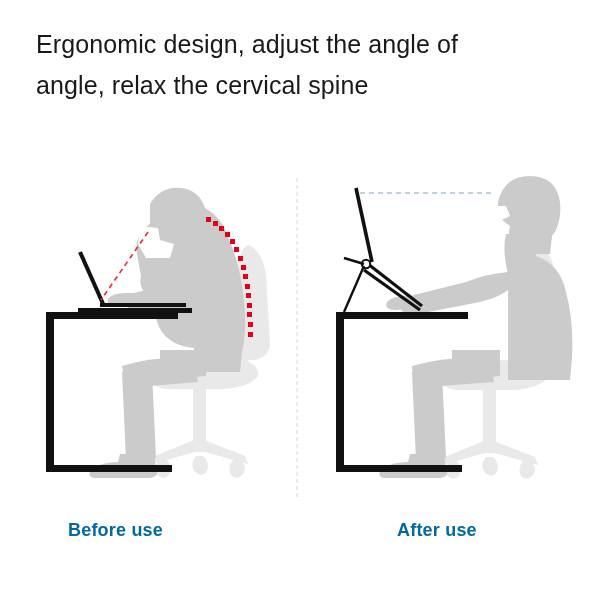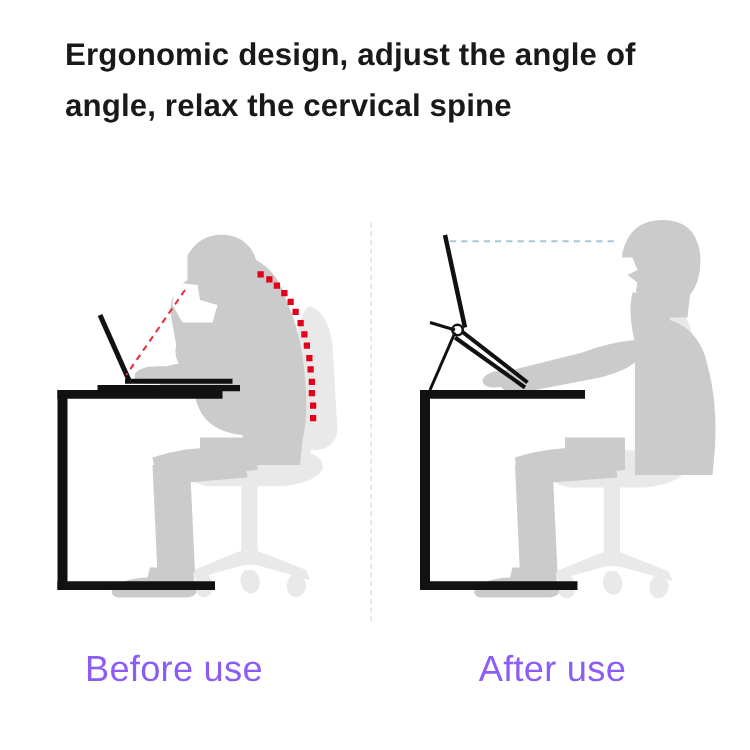--- a/index.html
+++ b/index.html
@@ -16,25 +16,25 @@
     position: relative;
   }
   .page {
     position: relative;
     width: 600px;
     height: 600px;
     background: #ffffff;
   }
   .headline {
     position: absolute;
-    left: 52px;
+    left: 36px;
     top: 24px;
     width: 520px;
     font-size: 25px;
-    font-weight: 700;
+    font-weight: 400;
     line-height: 1.62;
     letter-spacing: 0.1px;
     color: #191919;
   }
   .headline-line {
     display: block;
     white-space: nowrap;
   }
   .illustration {
     position: absolute;
@@ -46,28 +46,28 @@
   .captions {
     position: absolute;
     left: 0;
     top: 520px;
     width: 600px;
     height: 60px;
   }
   .caption {
     position: absolute;
     top: 0;
-    font-size: 29px;
-    font-weight: 400;
-    color: #8b5cf6;
+    font-size: 18px;
+    font-weight: 700;
+    color: #0369a1;
     letter-spacing: 0.2px;
     white-space: nowrap;
   }
   .caption-before { left: 68px; }
-  .caption-after  { left: 383px; }
+  .caption-after  { left: 397px; }
 </style>
 </head>
 <body>
 
 <div class="page">
 
   <div class="headline">
     <span class="headline-line">Ergonomic design, adjust the angle of</span>
     <span class="headline-line">angle, relax the cervical spine</span>
   </div>

